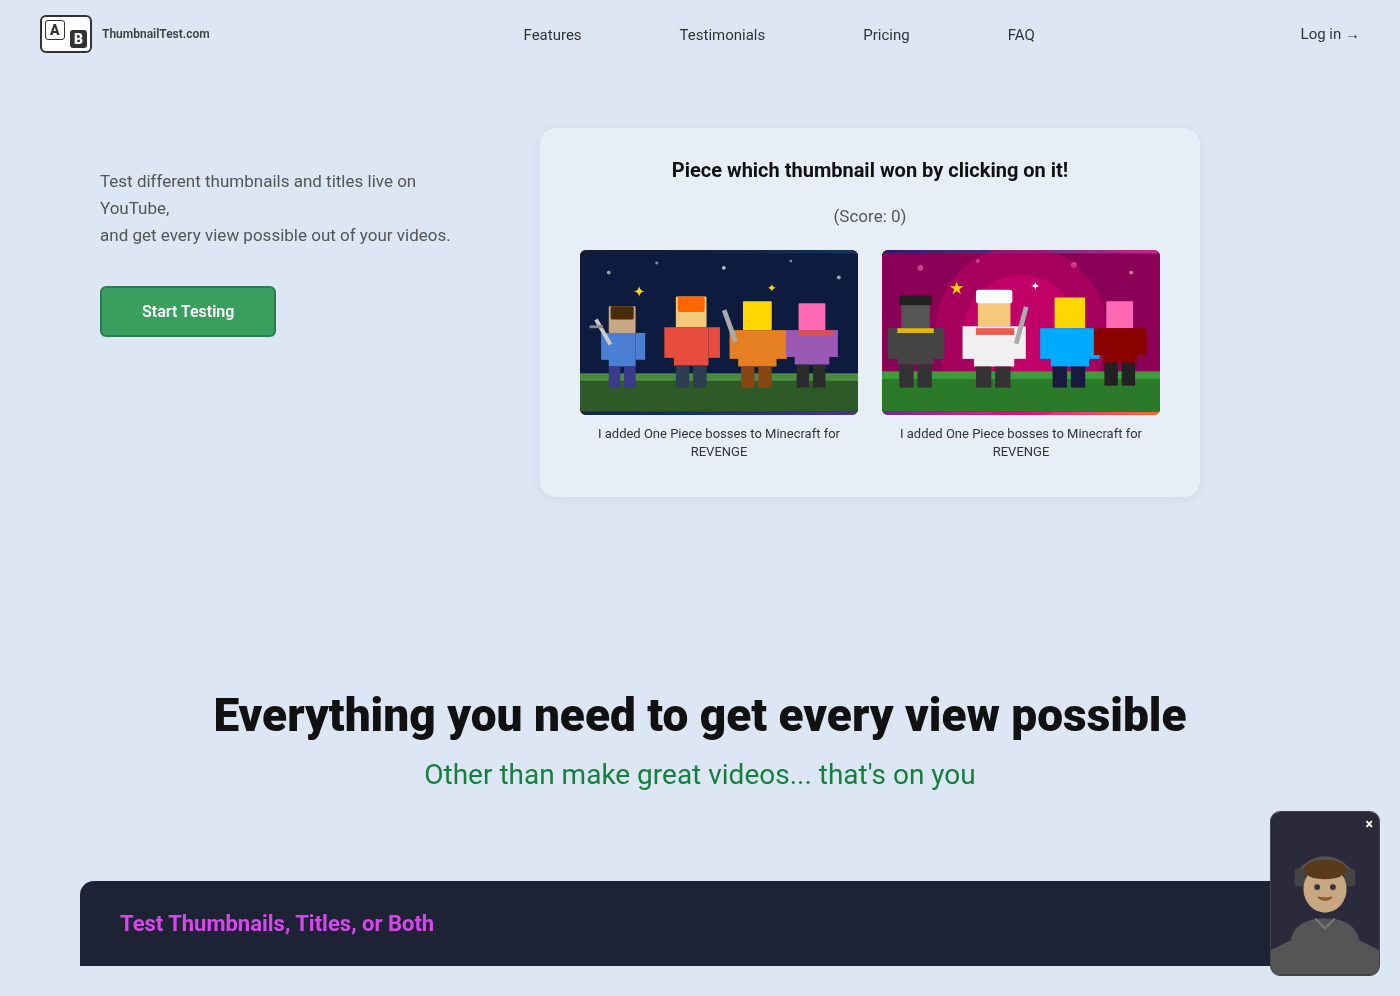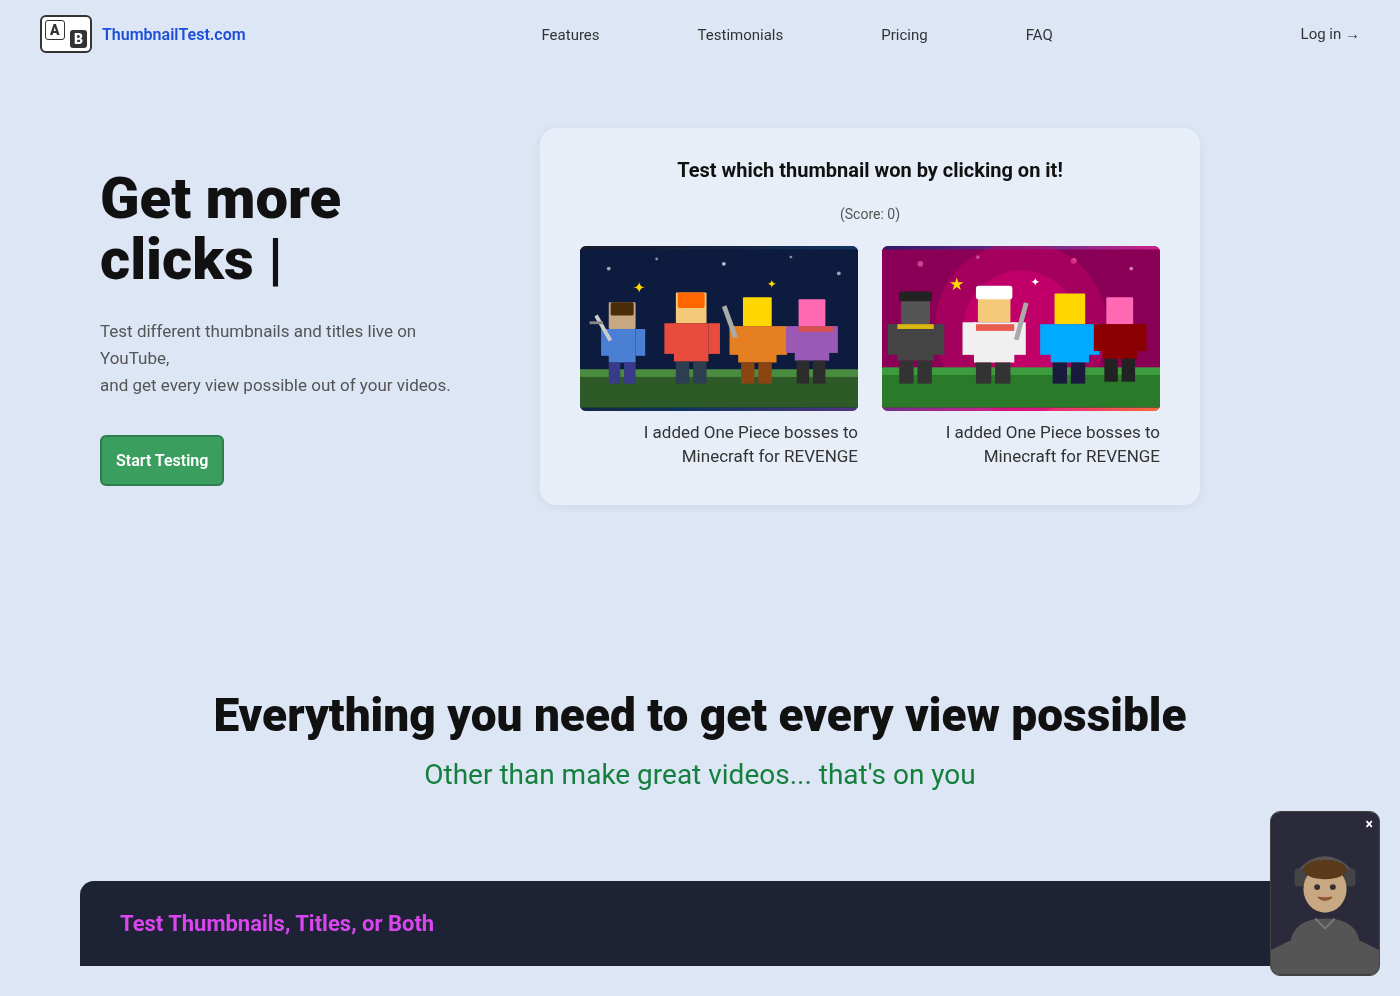--- a/index.html
+++ b/index.html
@@ -59,23 +59,23 @@
       color: white;
       background: #333;
       border-radius: 3px;
       padding: 1px 4px;
       position: absolute;
       right: 3px;
       bottom: 3px;
     }
 
     .brand-name {
-      font-size: 16px;
+      font-size: 12px;
       font-weight: 600;
-      color: #1d4ed8;
+      color: #404040;
     }
 
     .nav-links {
       display: flex;
       align-items: center;
       gap: 50px;
       list-style: none;
     }
 
     .nav-links a {
@@ -121,21 +121,21 @@
       font-size: 17px;
       color: #555;
       line-height: 1.6;
       margin-bottom: 36px;
     }
 
     .btn-start {
       background-color: #3a9e5f;
       color: white;
       border: none;
-      padding: 14px 14px;
+      padding: 14px 40px;
       font-size: 16px;
       font-weight: 600;
       border-radius: 6px;
       cursor: pointer;
       text-decoration: none;
       display: inline-block;
       border: 2px solid #2e7d4f;
     }
 
     
@@ -151,21 +151,21 @@
     .demo-card-title {
       text-align: center;
       font-size: 20px;
       font-weight: 700;
       color: #111;
       margin-bottom: 6px;
     }
 
     .demo-card-score {
       text-align: center;
-      font-size: 14px;
+      font-size: 17px;
       color: #555;
       margin-bottom: 24px;
       margin-top: 24px;
     }
 
     .thumbnails-row {
       display: flex;
       gap: 24px;
       justify-content: center;
     }
@@ -202,22 +202,22 @@
       background: linear-gradient(135deg, #2d1b69 0%, #7b2d8b 40%, #e91e8c 70%, #ff6b35 100%);
       position: relative;
       display: flex;
       align-items: center;
       justify-content: center;
       overflow: hidden;
     }
 
     .thumbnail-caption {
       margin-top: 10px;
-      text-align: right;
-      font-size: 17px;
+      text-align: center;
+      font-size: 13px;
       color: #333;
       line-height: 1.4;
     }
 
     
     .features-section {
       padding: 60px 80px 40px;
       text-align: center;
     }
 
@@ -301,30 +301,29 @@
     <li><a href="#testimonials">Testimonials</a></li>
     <li><a href="#pricing">Pricing</a></li>
     <li><a href="#faq">FAQ</a></li>
   </ul>
 
   <a href="#login" class="nav-login">Log in →</a>
 </nav>
 
 <section class="hero">
   <div class="hero-left">
-    <h1 class="hero-title">Get more clicks |</h1>
     <p class="hero-description">
       <span>Test different thumbnails and titles live on YouTube,</span><br>
       <span>and get every view possible out of your videos.</span>
     </p>
     <a href="#" class="btn-start">Start Testing</a>
   </div>
 
   <div class="demo-card">
-    <h2 class="demo-card-title">Test which thumbnail won by clicking on it!</h2>
+    <h2 class="demo-card-title">Piece which thumbnail won by clicking on it!</h2>
     <p class="demo-card-score">(Score: 0)</p>
 
     <div class="thumbnails-row">
 
       <div class="thumbnail-item">
         <div class="thumbnail-img">
           <div class="thumb-left-img">
 
             <svg width="100%" height="100%" viewBox="0 0 290 165" xmlns="http://www.w3.org/2000/svg">
 

